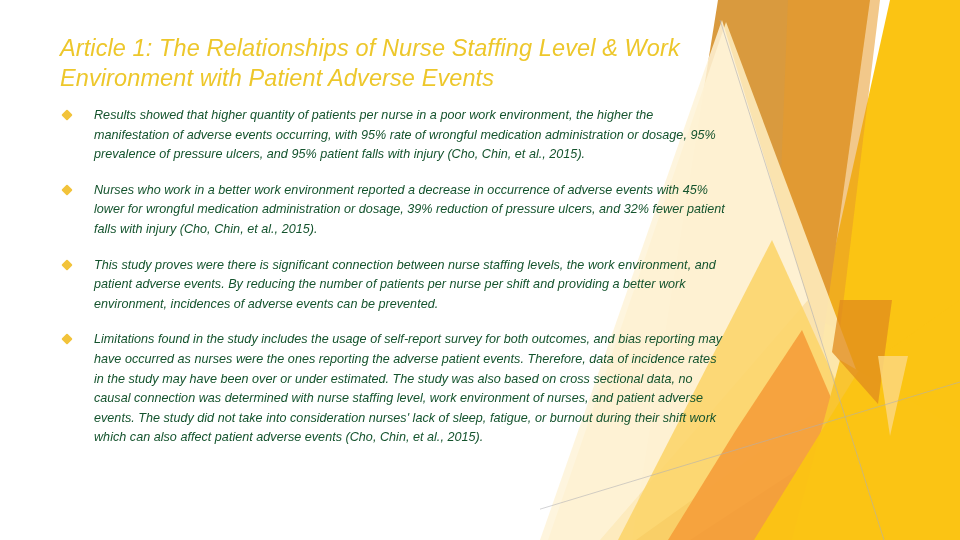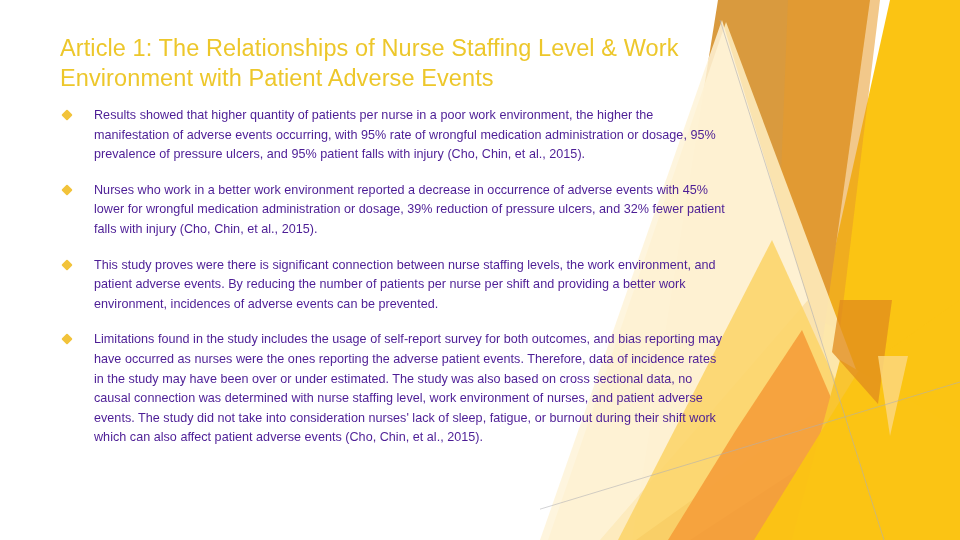--- a/index.html
+++ b/index.html
@@ -13,20 +13,21 @@
     overflow: hidden;
     font-family: "Liberation Sans", sans-serif;
   }
 
   #slide {
     position: relative;
     width: 960px;
     height: 540px;
     background: #ffffff;
     overflow: hidden;
+    font-style: italic;
   }
 
   
   #decor {
     position: absolute;
     top: 0;
     right: 0;
     width: 420px;
     height: 540px;
     pointer-events: none;
@@ -73,21 +74,21 @@
     height: 8px;
     background: #F2C33A;
     transform: rotate(45deg);
     border-radius: 1px;
   }
 
   .bullet-text {
     display: block;
     font-size: 12.6px;
     line-height: 19.6px;
-    color: #4c1d95;
+    color: #14532d;
     text-align: left;
     letter-spacing: 0.02px;
   }
 </style>
 </head>
 <body>
 
 <div id="slide">
 
   <div id="decor">

